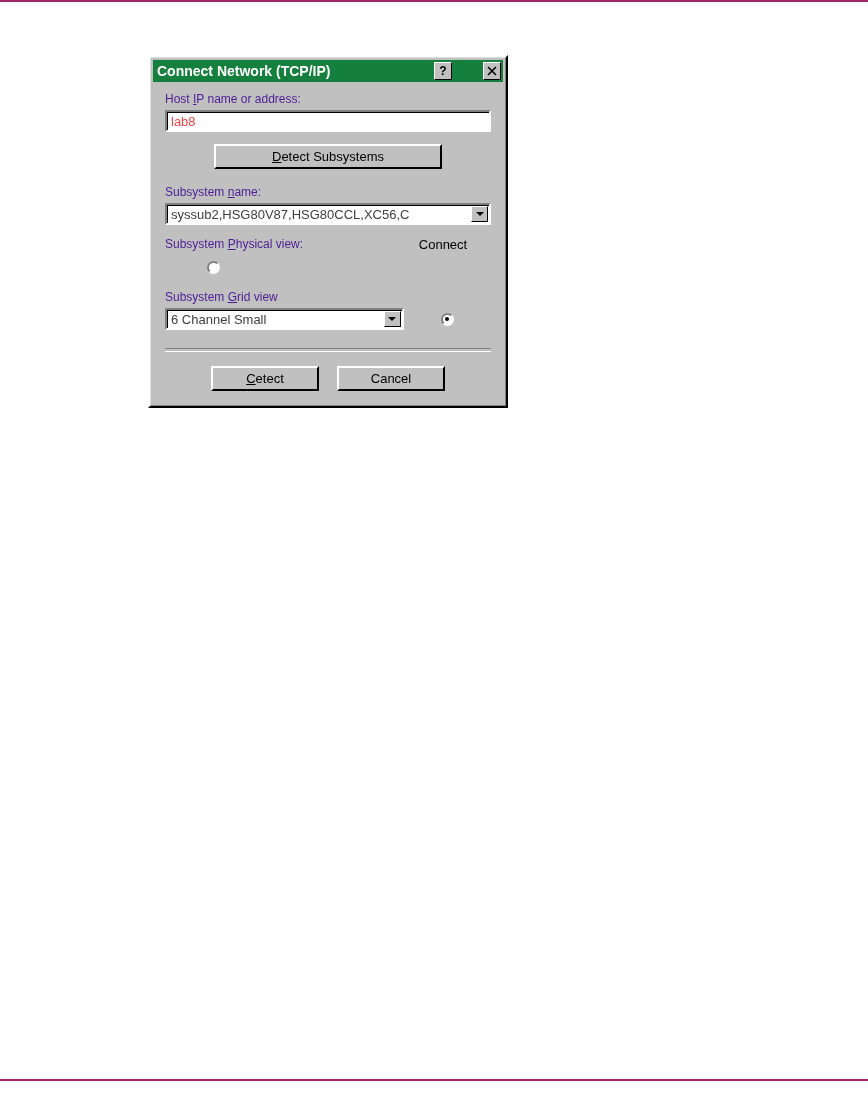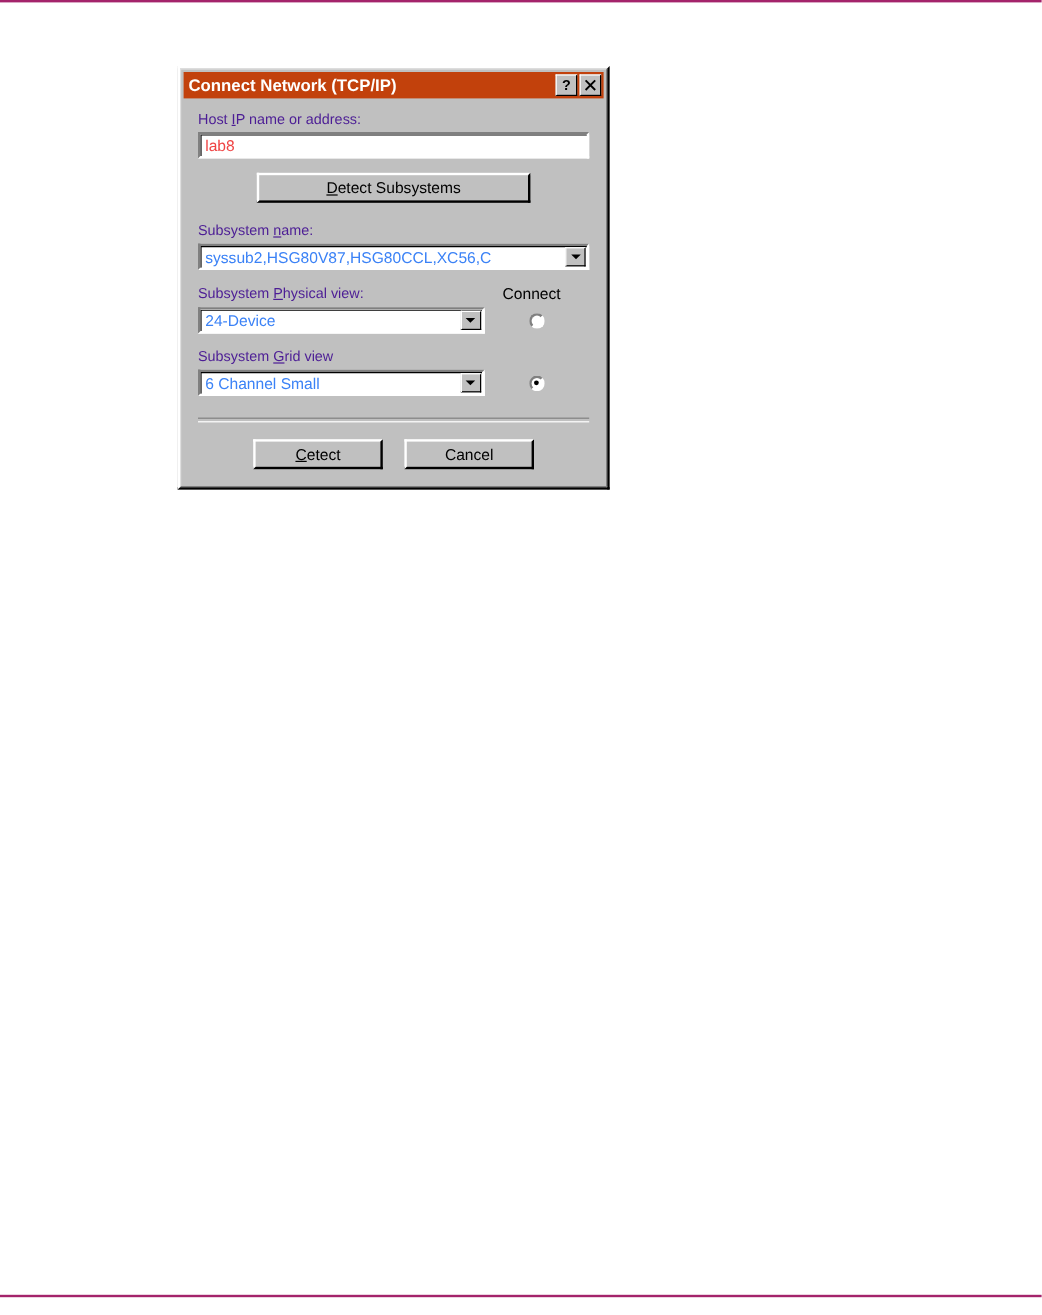--- a/index.html
+++ b/index.html
@@ -43,25 +43,26 @@
   .dialog-inner {
     border-top: 1px solid #dfdfdf;
     border-left: 1px solid #dfdfdf;
     border-right: 1px solid #808080;
     border-bottom: 1px solid #808080;
   }
 
   
   .titlebar {
     height: 22px;
-    background: #c2410c;
+    background: #15803d;
     display: flex;
     align-items: center;
     padding: 0 2px 0 4px;
     margin: 2px 2px 0 2px;
+    gap: 29px;
   }
   .titlebar-text {
     color: #ffffff;
     font-size: 14px;
     font-weight: bold;
     letter-spacing: 0px;
     flex: 1;
     white-space: nowrap;
   }
   .title-btn {
@@ -126,21 +127,21 @@
     box-shadow: inset 1px 1px 0 #000000;
     box-sizing: border-box;
     align-items: stretch;
   }
   .combo-value {
     flex: 1;
     display: flex;
     align-items: center;
     padding-left: 4px;
     font-size: 13px;
-    color: #3b82f6;
+    color: #404040;
     white-space: nowrap;
     overflow: hidden;
   }
   .combo-arrow {
     width: 17px;
     margin: 1px 1px 1px 0;
     background: #c0c0c0;
     border-top: 1px solid #ffffff;
     border-left: 1px solid #ffffff;
     border-right: 1px solid #000000;
@@ -298,28 +299,20 @@
       <div class="spacer-sm"></div>
 
       <div class="label-row">
         <div class="field-label">
           <span>Subsystem </span><u>P</u><span>hysical view:</span>
         </div>
         <div class="default-label">Connect</div>
       </div>
 
       <div class="row-with-radio">
-        <div class="combo-wrap">
-          <div class="combo">
-            <div class="combo-value">24-Device</div>
-            <div class="combo-arrow">
-              <span class="arrow-glyph"></span>
-            </div>
-          </div>
-        </div>
         <div class="radio-cell">
           <div class="radio"></div>
         </div>
       </div>
 
       <div class="spacer-sm"></div>
 
       <div class="field-label">
         <span>Subsystem </span><u>G</u><span>rid view</span>
       </div>

